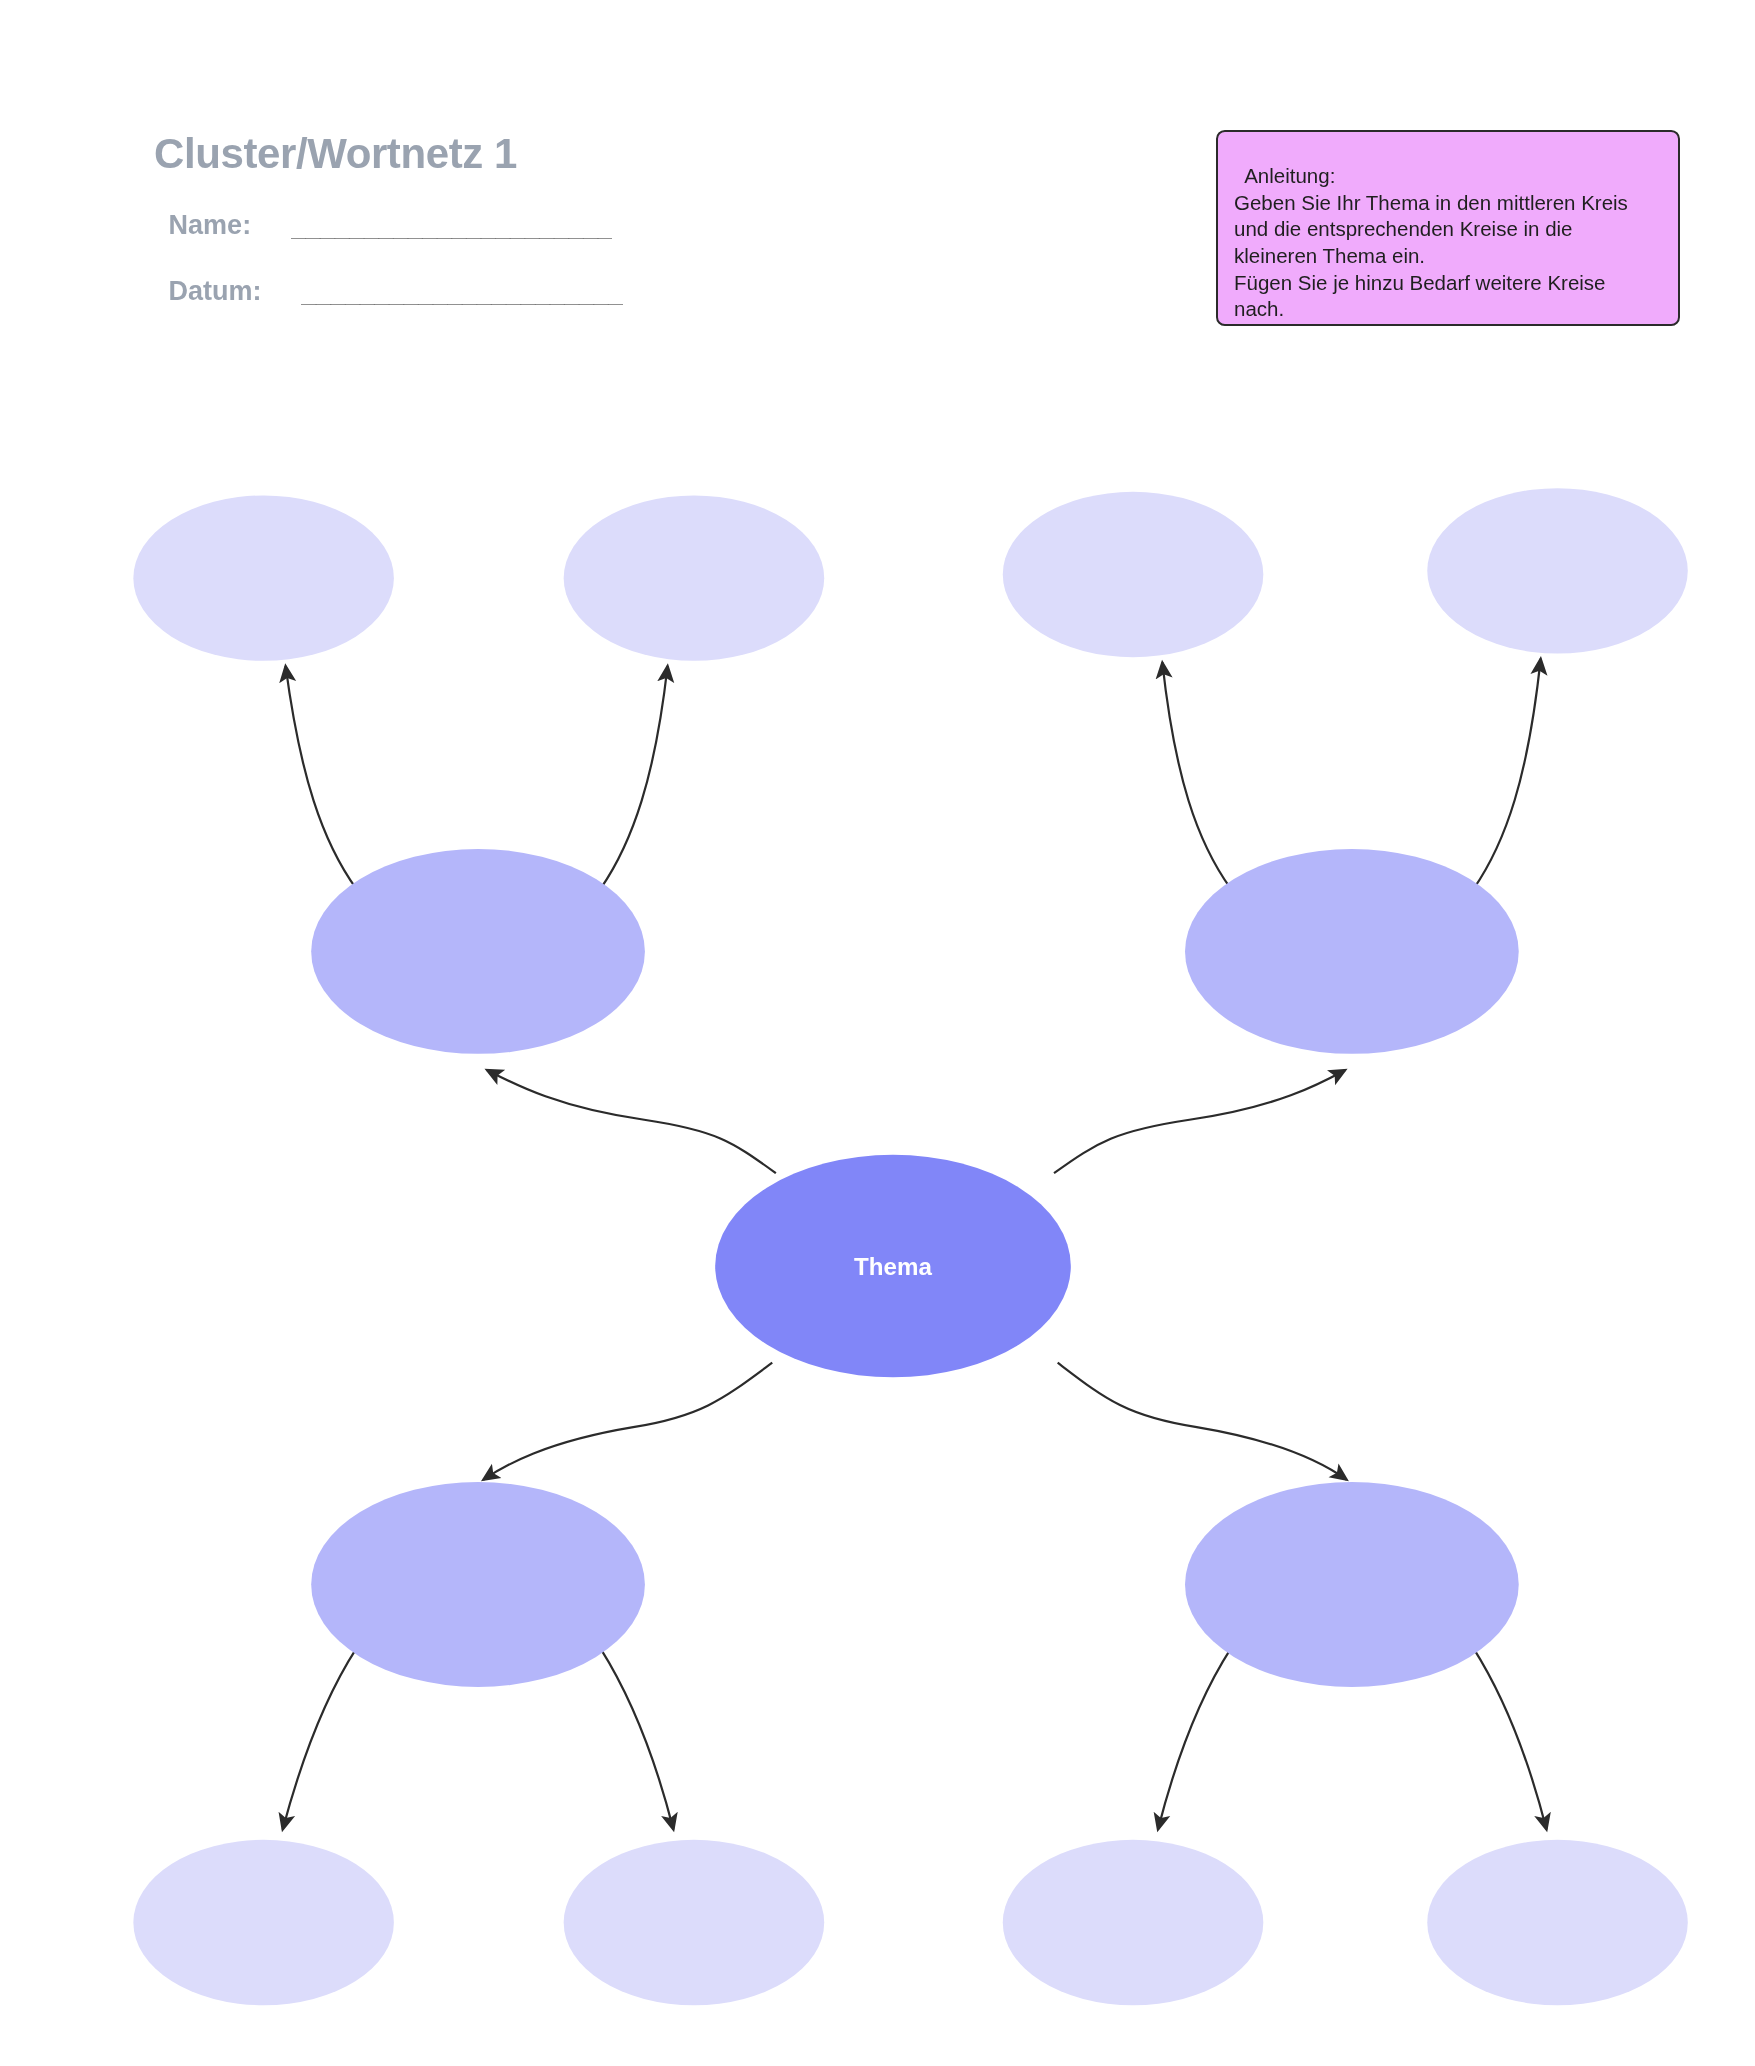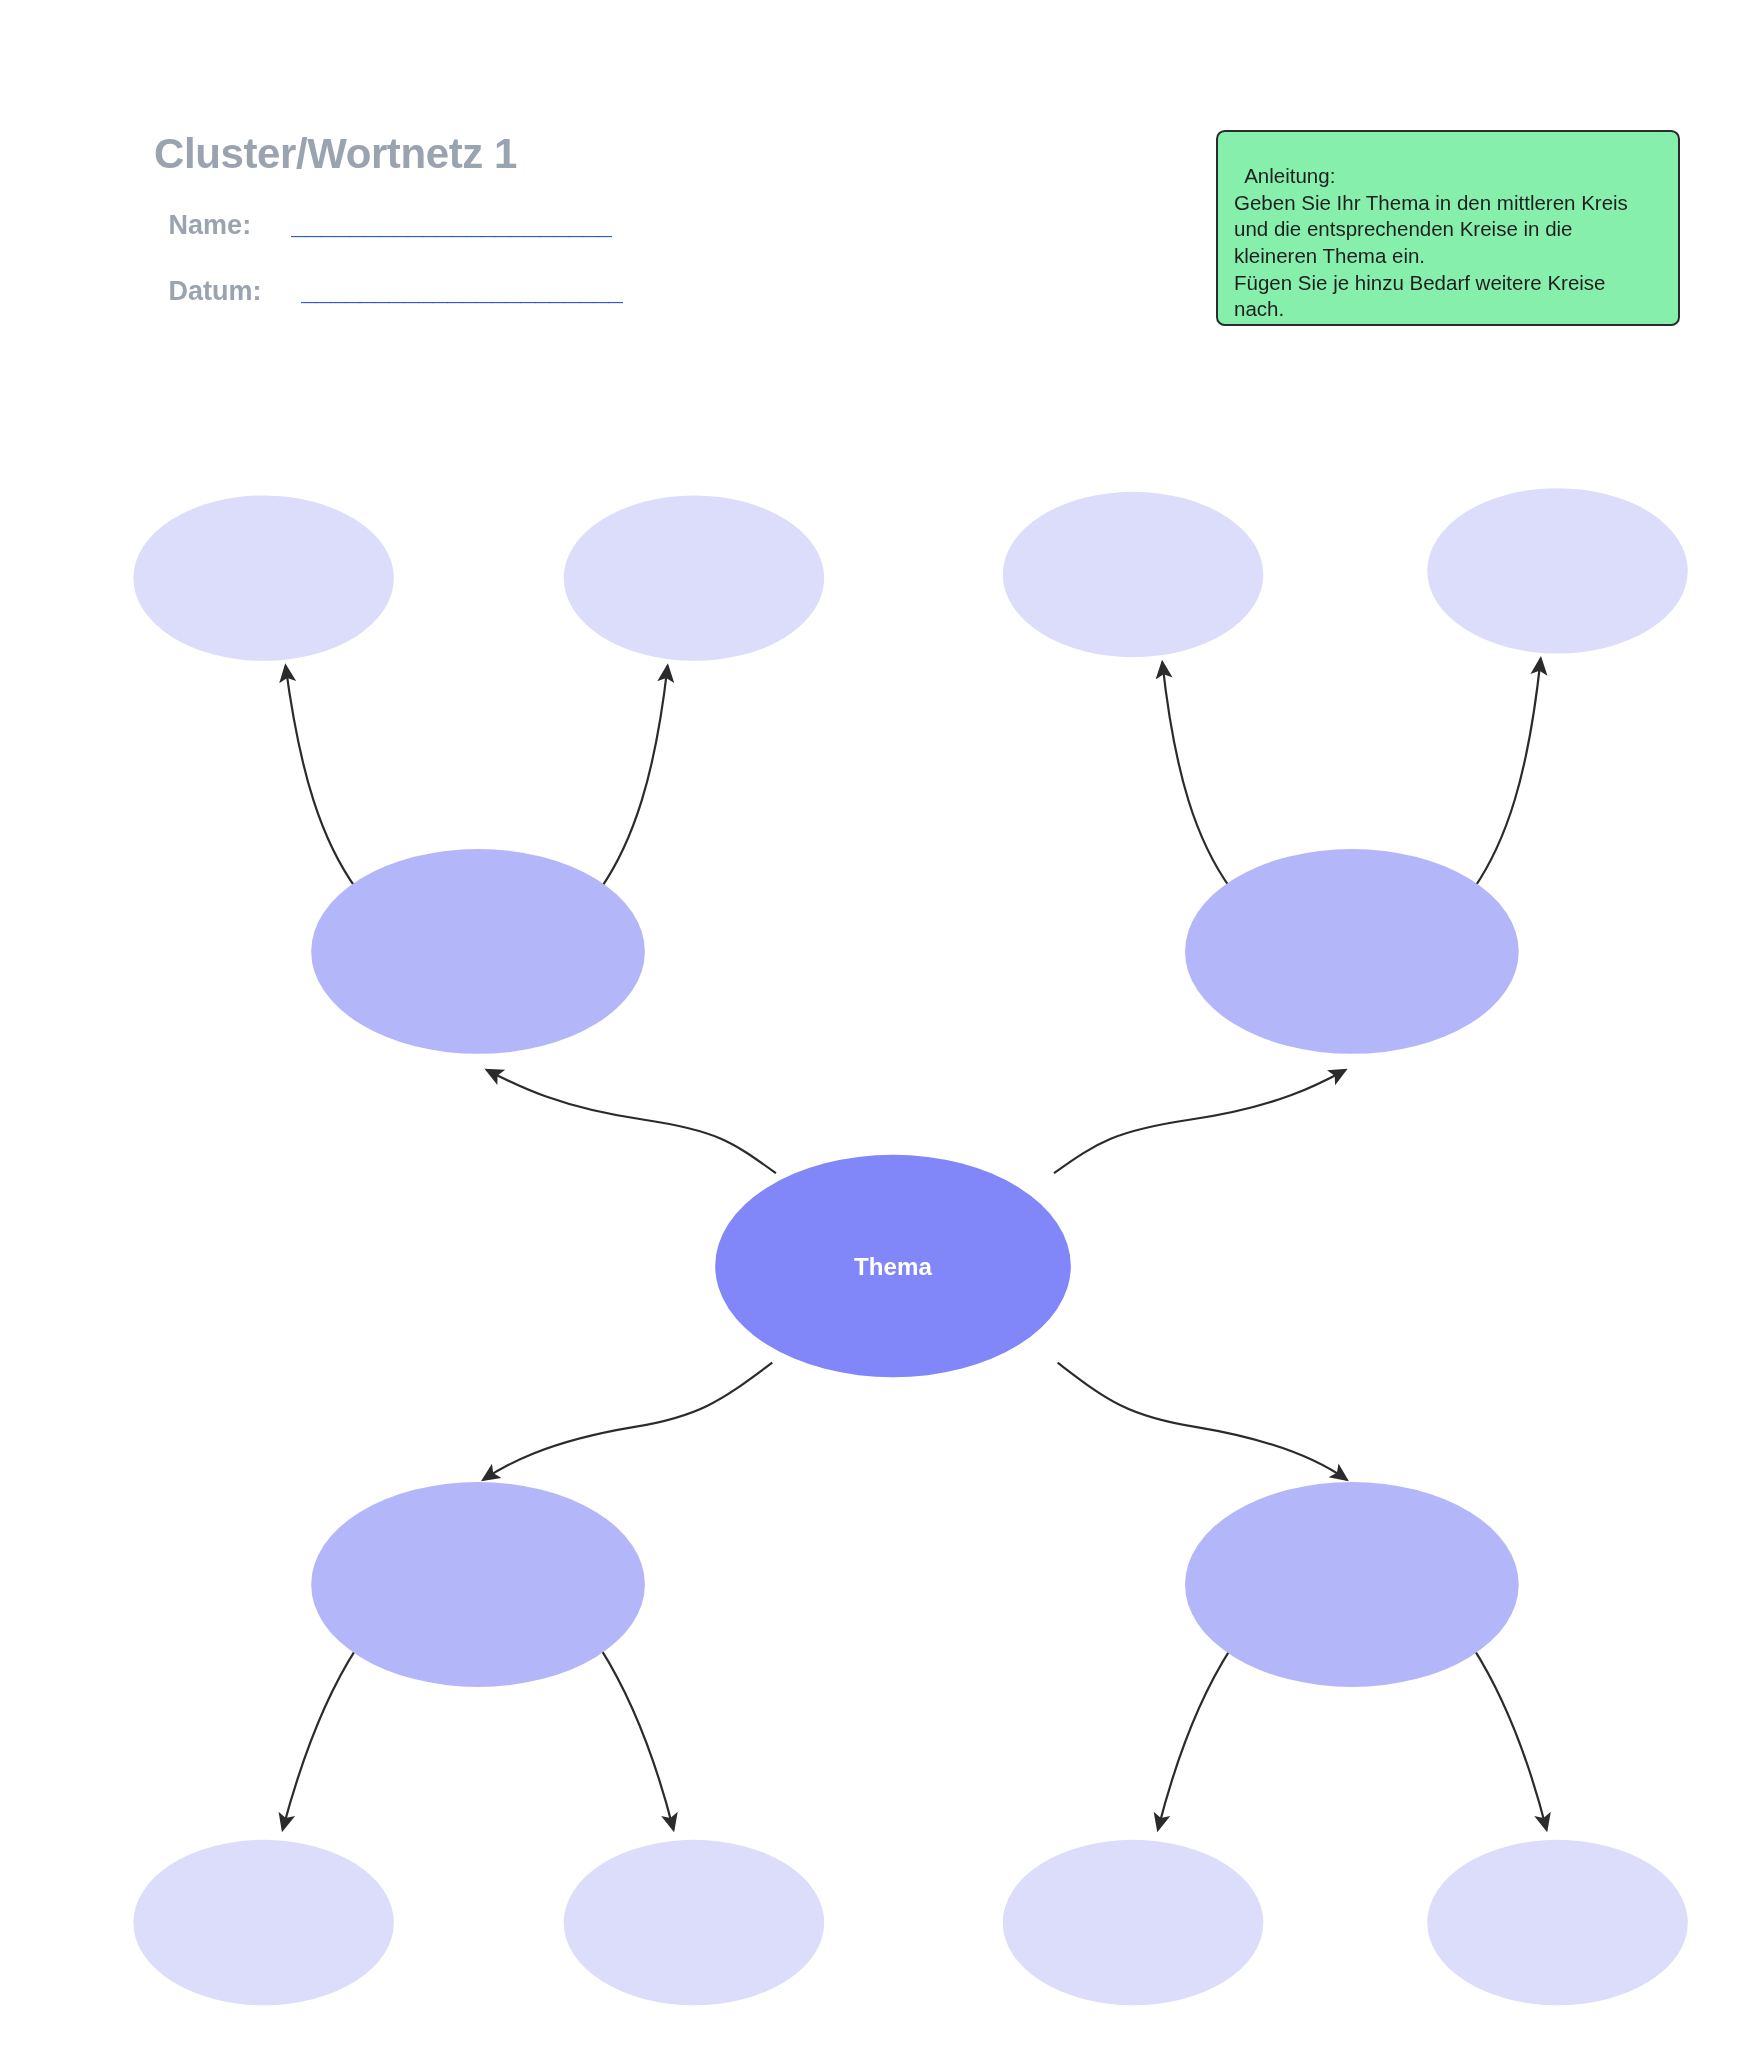--- a/index.html
+++ b/index.html
@@ -40,39 +40,39 @@
   }
   .field-label {
     font-size: 27px;
     font-weight: bold;
     color: #9aa3b0;
     white-space: nowrap;
   }
   .field-rule {
     margin-left: 11.7px;
     font-size: 27px;
-    font-weight: bold;
-    color: #1d4ed8;
+    font-weight: normal;
+    color: #737373;
     letter-spacing: -0.4px;
     white-space: nowrap;
     overflow: hidden;
     line-height: 1;
   }
 
   
   #instruction-box {
     position: absolute;
     left: 1216px;
     top: 130px;
     width: 464px;
     height: 196px;
     box-sizing: border-box;
     border: 2.2px solid #2b2b2b;
     border-radius: 8.8px;
-    background: #86efac;
+    background: #f0abfc;
     padding: 31px 16px 16px 16px;
   }
   #instruction-box .line {
     font-size: 20.5px;
     color: #1f1f1f;
     text-align: left;
     line-height: 1.30;
   }
   #instruction-box .line.lead {
     text-align: left;

